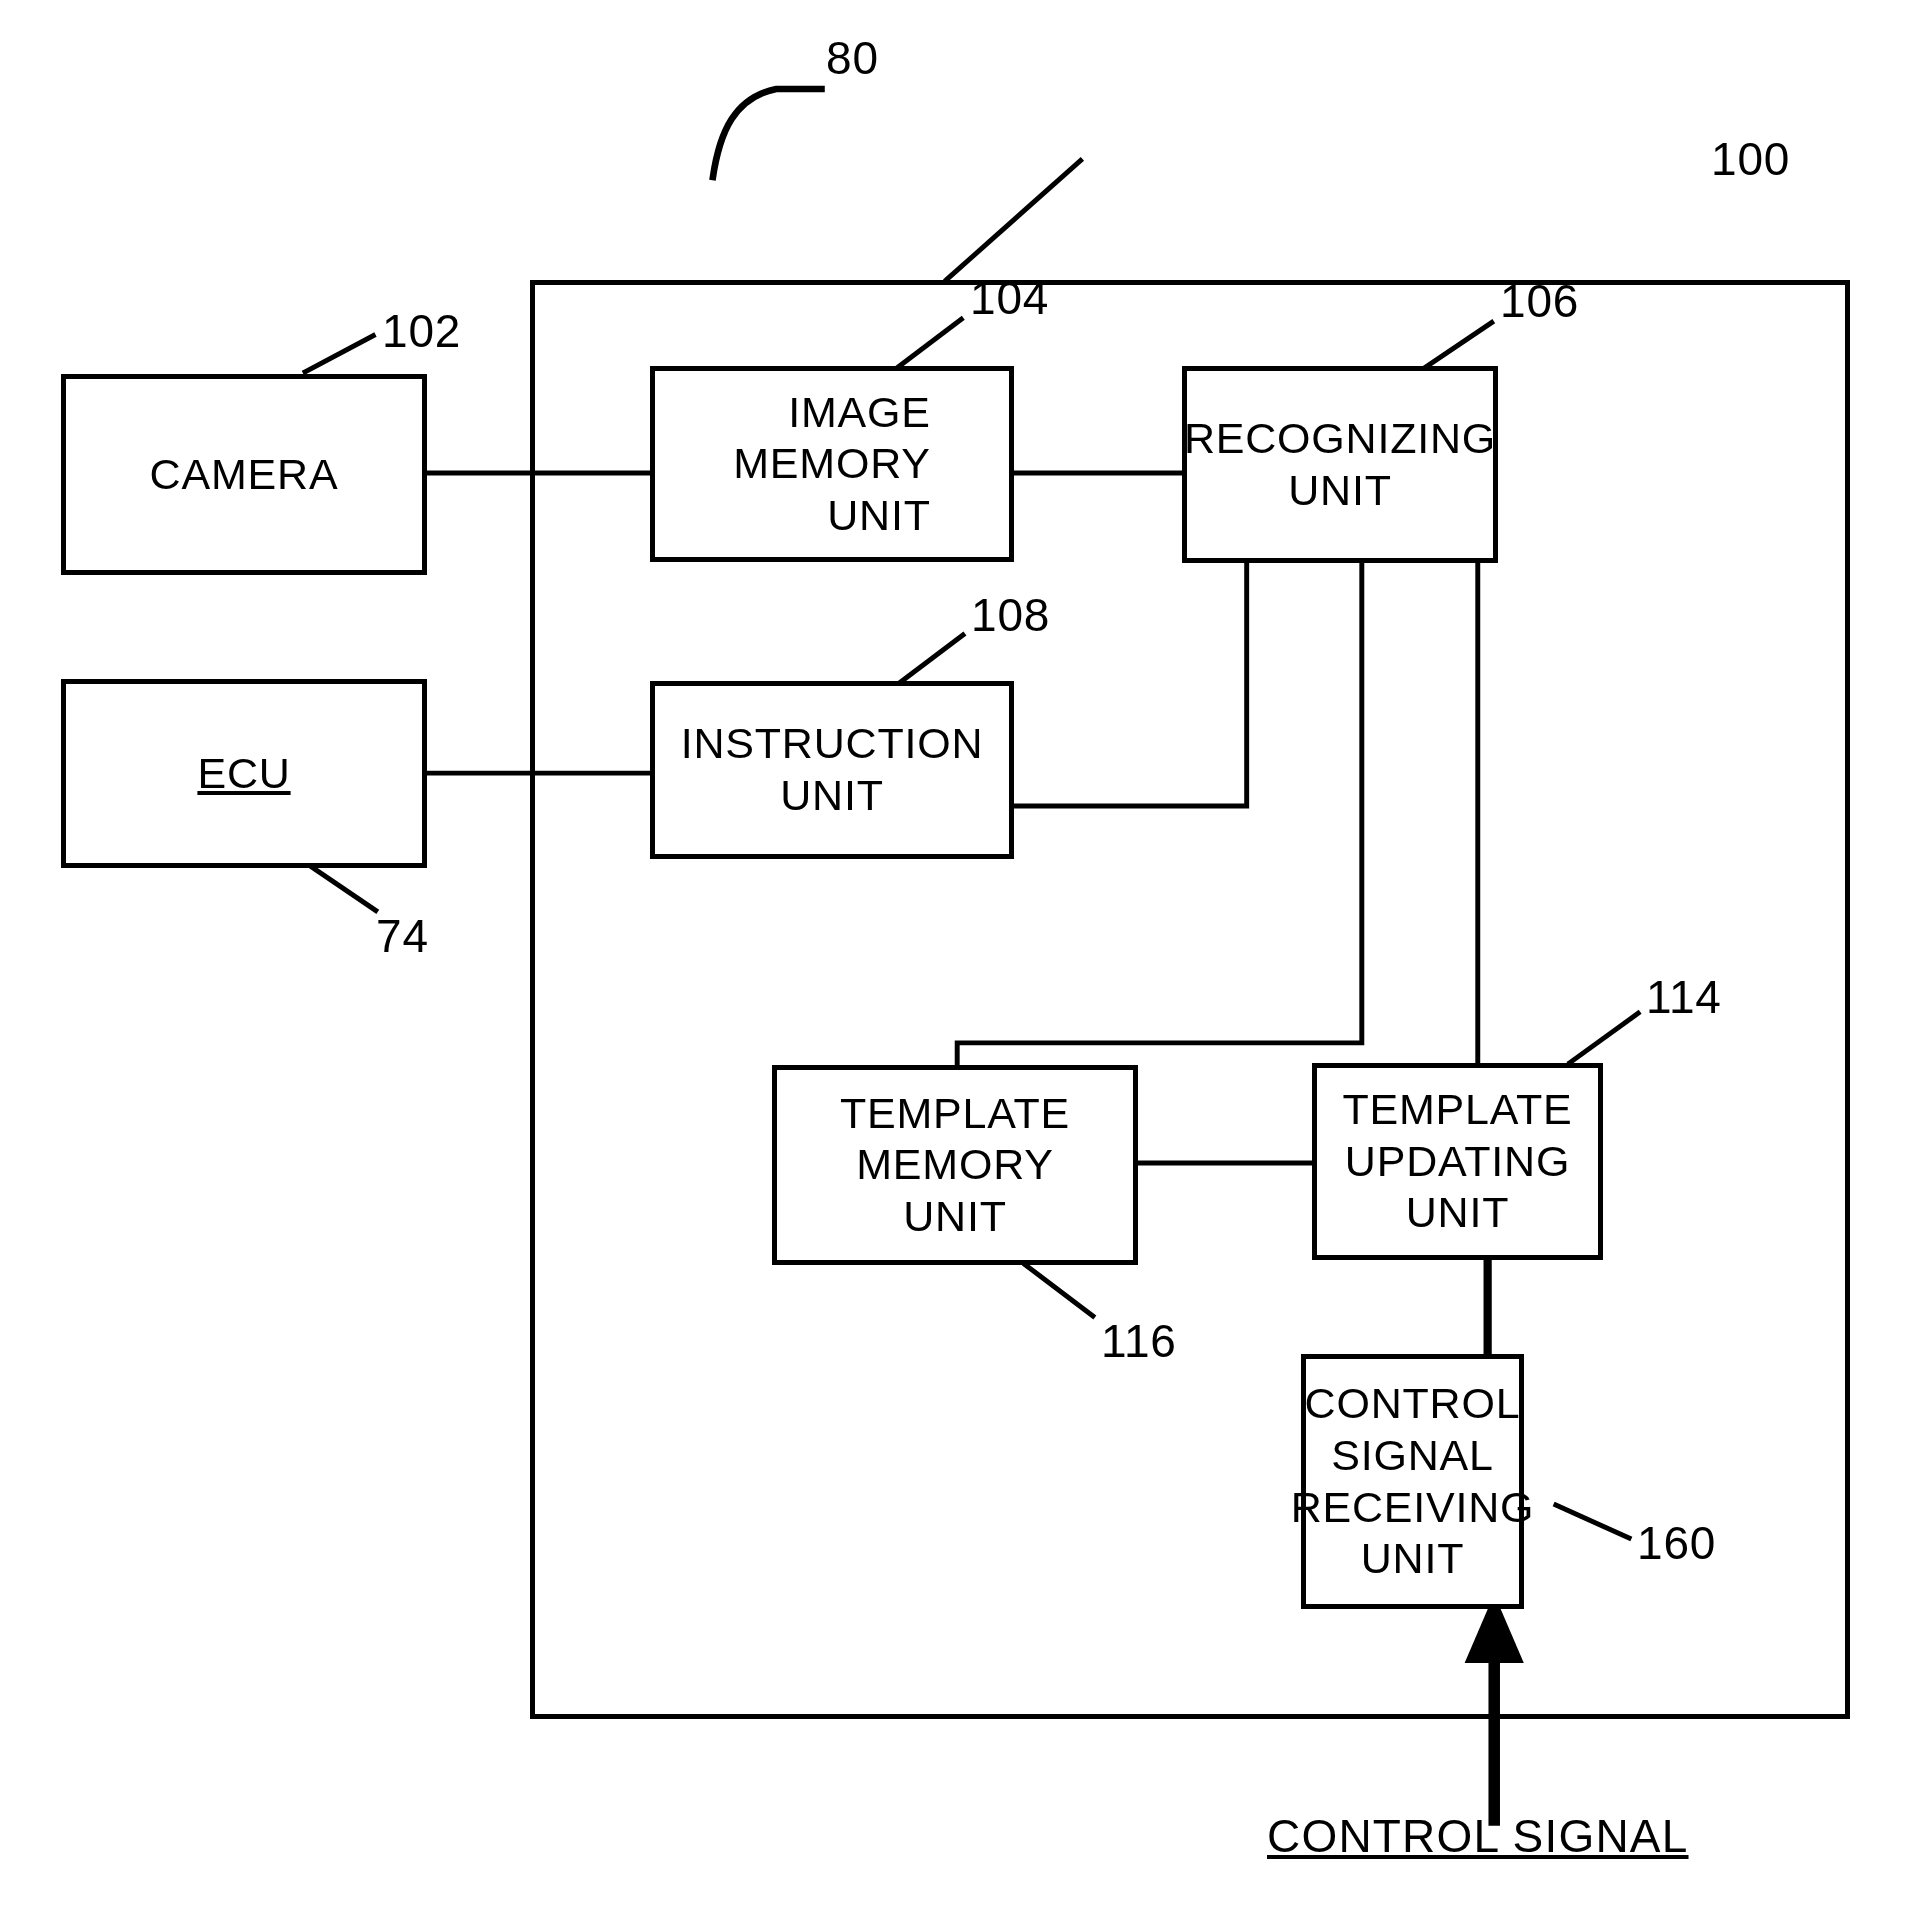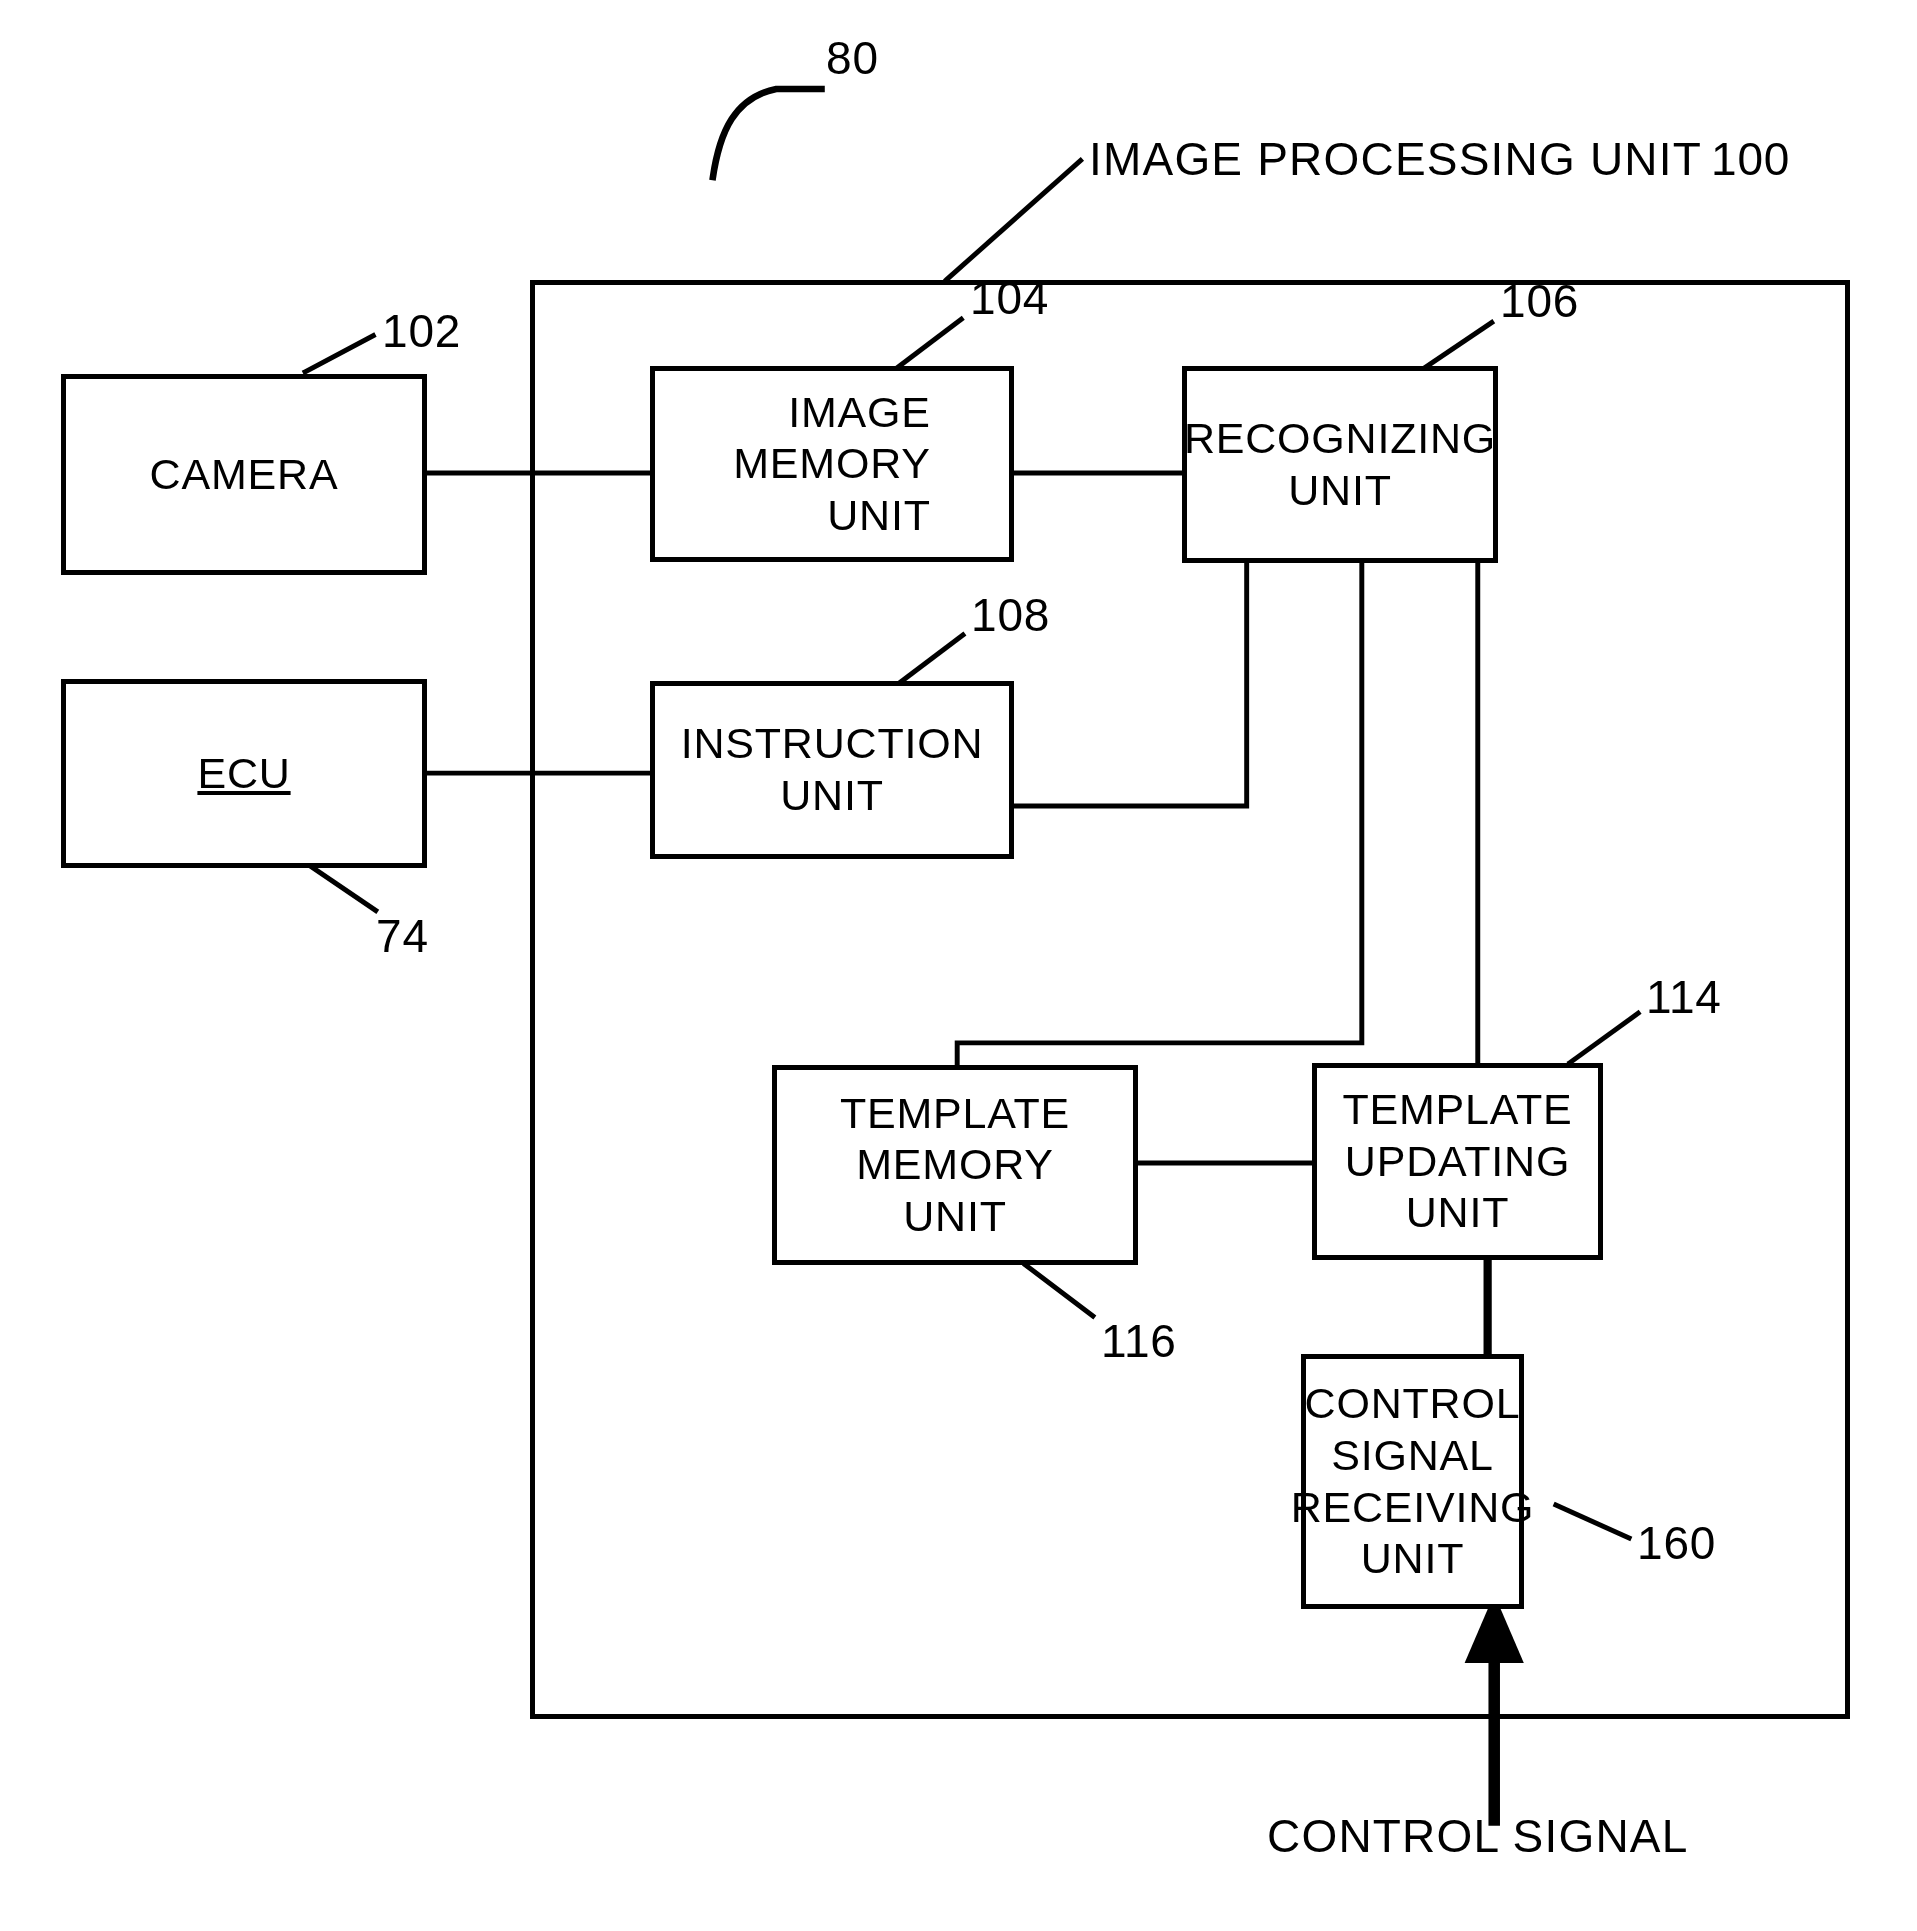--- a/index.html
+++ b/index.html
@@ -122,21 +122,20 @@
       <path d="M 1778 2213 L 1778 1980" stroke-width="14"></path>
     </g>
 
     <polygon points="1778,1938 1742,2022 1814,2022" fill="#000" stroke="none"></polygon>
   </svg>
 
   <div id="container-box"></div>
 
   <div class="ref" style="left:794px; top:31px;">80</div>
 
-  <div class="freetext" style="left:1057px; top:132px;">IMAGE PROCESSING UNIT</div>
   <div class="ref" style="left:1679px; top:132px;">100</div>
 
   <div class="box" style="left:29px; top:374px; width:366px; height:201px;">
     <span class="label">CAMERA</span>
   </div>
   <div class="ref" style="left:350px; top:304px;">102</div>
 
   <div class="box" style="left:29px; top:679px; width:366px; height:189px;text-decoration:underline;">
     <span class="label">ECU</span>
   </div>
@@ -176,16 +175,16 @@
   <div class="ref" style="left:1614px; top:970px;">114</div>
 
   <div class="box" style="left:1269px; top:1354px; width:223px; height:255px;">
     <span class="label">CONTROL
 SIGNAL
 RECEIVING
 UNIT</span>
   </div>
   <div class="ref" style="left:1605px; top:1516px;">160</div>
 
-  <div class="freetext" style="left:1235px; top:1809px;">CONTROL SIGNAL</div>
+  <div class="freetext" style="left:1235px; top:1809px;text-decoration:underline;">CONTROL SIGNAL</div>
 
 </div>
 
 
 </body></html>

